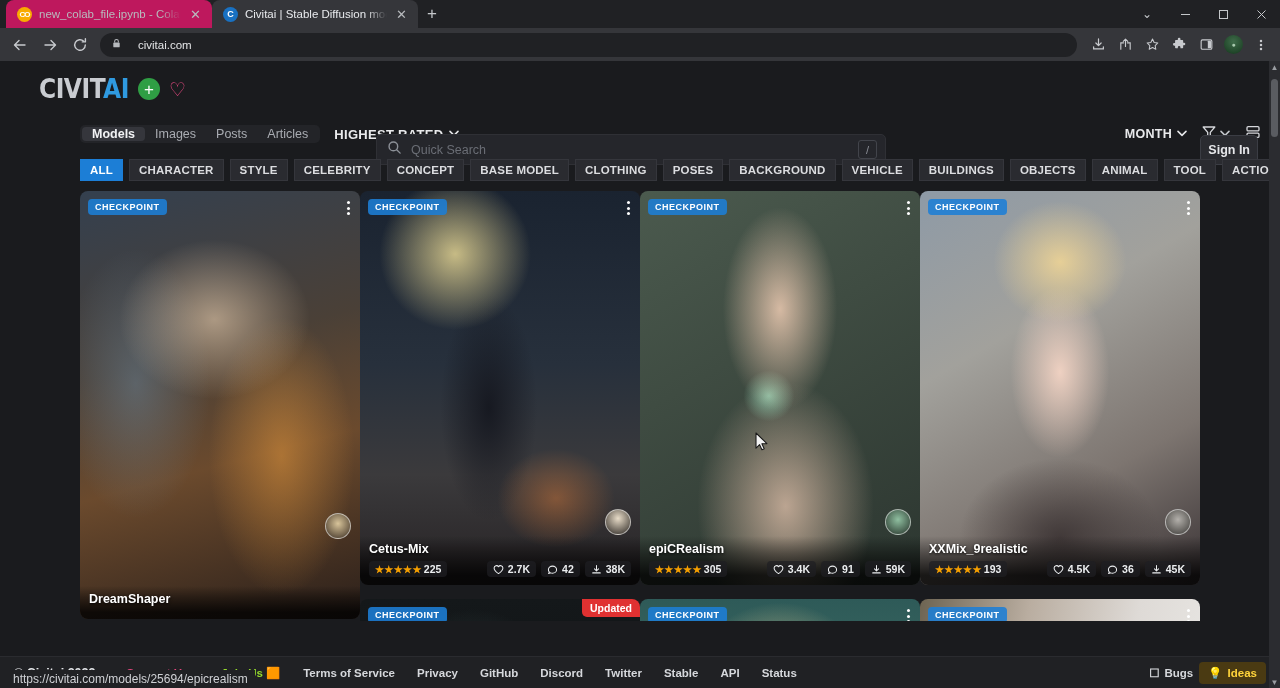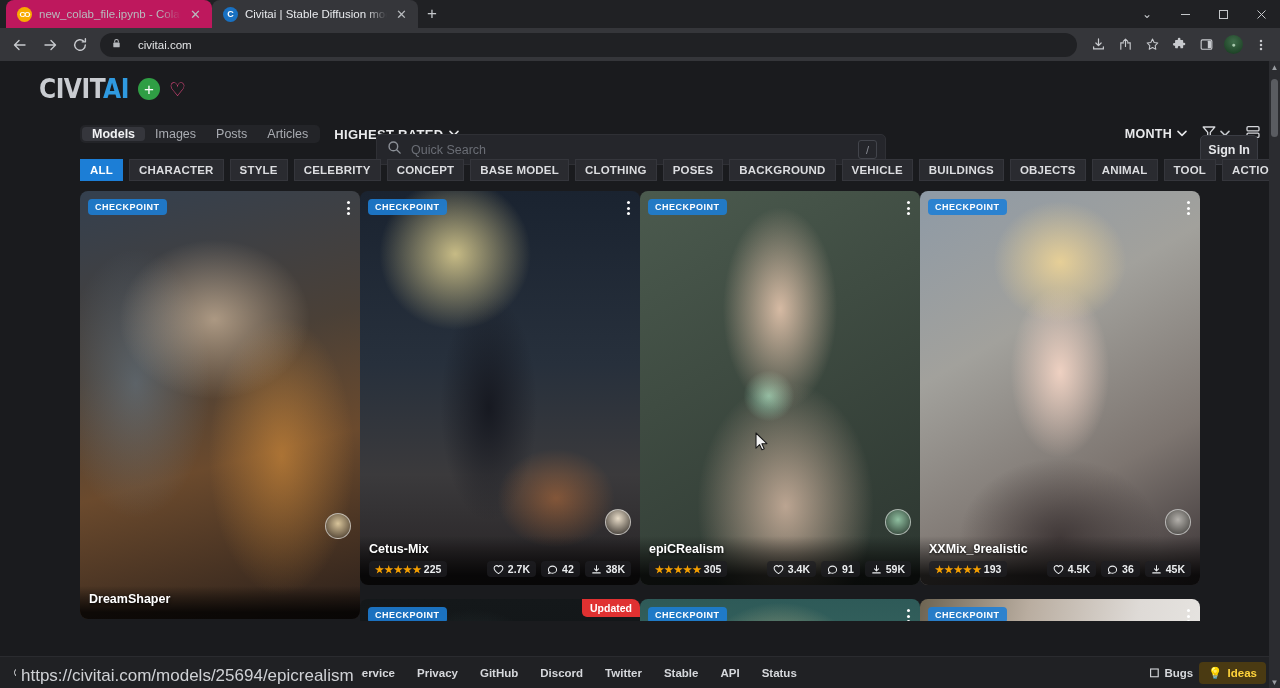--- a/index.html
+++ b/index.html
@@ -315,24 +315,24 @@
     display:flex;align-items:center;gap:5px;
   }
   .ideas {
     font-size:11.5px; font-weight:700; color:#ffd43b;
     background:#4a3a12;
     border-radius:4px;
     padding: 4px 9px;
     display:flex;align-items:center;gap:5px;
   }
   .status-url {
-    position:absolute; left:16px; bottom:0;
+    position:absolute; left:8px; bottom:0;
     background:#202124;
     color:#cfd1d5;
-    font-size:17px;
+    font-size:12px;
     padding: 2px 7px 2px 5px;
     z-index: 8;
     white-space:nowrap;
   }
 
   
   .scrollbar {
     position:absolute; right:0; top:0; bottom:0; width:11px;
     background:#2b2c30;
     z-index: 6;

